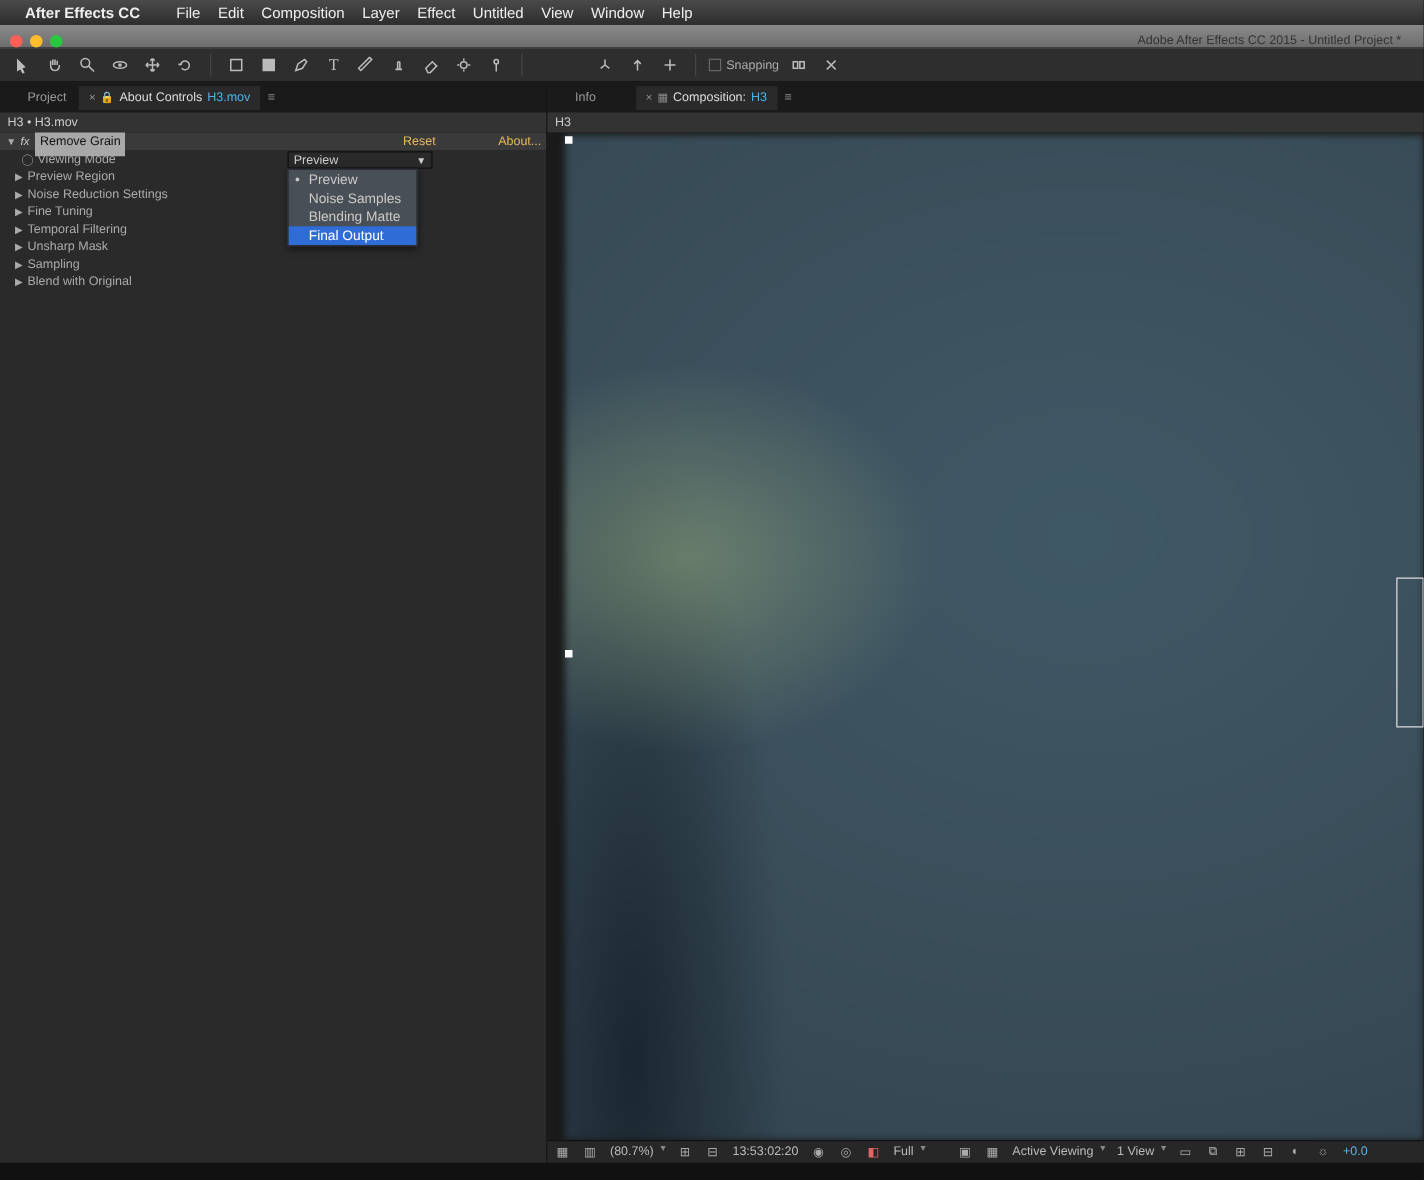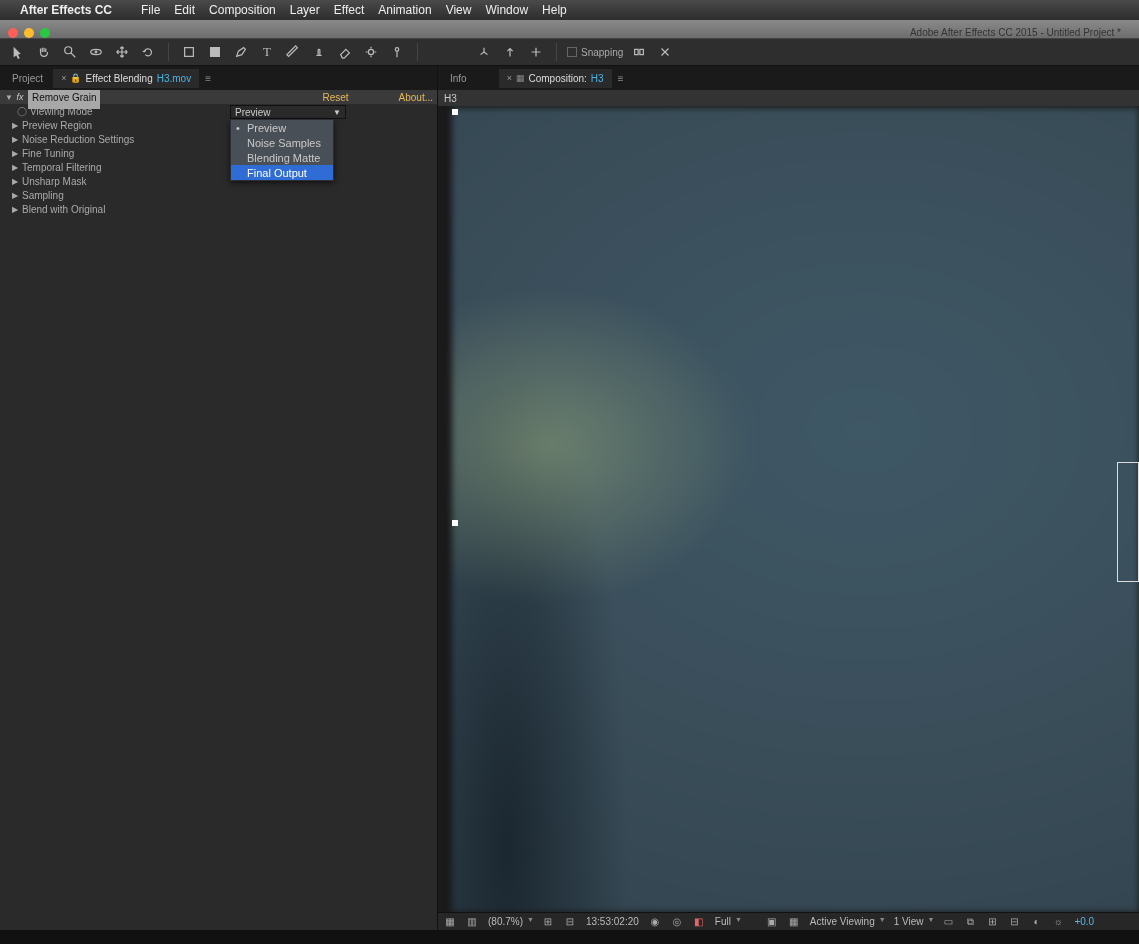--- a/index.html
+++ b/index.html
@@ -24,21 +24,21 @@
 .tool-sep { width: 1px; height: 18px; background: #444; margin: 0 4px; }
 .snapping-group { display: flex; align-items: center; gap: 4px; font-size: 10px; color: #aaa; }
 .snap-check { width: 10px; height: 10px; border: 1px solid #666; }
 
 
 .main { display: flex; height: calc(944px - 20px - 18px - 28px - 14px); }
 .left-panel { width: 438px; background: #222; border-right: 1px solid #111; display: flex; flex-direction: column; }
 .right-panel { flex: 1; background: #222; display: flex; flex-direction: column; }
 
 
-.panel-tabs { height: 24px; background: #1a1a1a; display: flex; align-items: center; padding: 0 4px; gap: 2px; font-size: 10px; }
+.panel-tabs { height: 24px; background: #1a1a1a; display: flex; align-items: center; padding: 0 14px; gap: 2px; font-size: 10px; }
 .tab { padding: 4px 8px; color: #999; cursor: default; display: flex; align-items: center; gap: 4px; }
 .tab.active { background: #2a2a2a; color: #ddd; }
 .tab .close-x { font-size: 9px; color: #999; }
 .tab .accent { color: #4ab3e4; }
 .tab .lock { color: #888; font-size: 9px; }
 .tab-menu { color: #888; padding: 0 4px; }
 
 
 .breadcrumb { height: 16px; background: #333; padding: 0 6px; display: flex; align-items: center; font-size: 10px; color: #ccc; }
 
@@ -101,21 +101,21 @@
 <body>
 
 <div class="menubar">
   <span class="apple"></span>
   <span class="app-name">After Effects CC</span>
   <span class="menu-item">File</span>
   <span class="menu-item">Edit</span>
   <span class="menu-item">Composition</span>
   <span class="menu-item">Layer</span>
   <span class="menu-item">Effect</span>
-  <span class="menu-item">Animation</span>
+  <span class="menu-item">Untitled</span>
   <span class="menu-item">View</span>
   <span class="menu-item">Window</span>
   <span class="menu-item">Help</span>
 </div>
 
 <div class="window-title">
   <div class="traffic">
     <span class="tr"></span>
     <span class="ty"></span>
     <span class="tg"></span>
@@ -241,25 +241,26 @@
 <div class="main">
 
   <div class="left-panel">
     <div class="panel-tabs">
       <div class="tab">
           <span>Project</span>
         </div>
       <div class="tab active">
         <span class="close-x">×</span>
         <span class="lock">🔒</span>
-        <span>Effect Blending</span>
+        <span>About Controls</span>
         <span class="accent">H3.mov</span>
       </div>
       <div class="tab-menu">≡</div>
     </div>
+    <div class="breadcrumb">H3 • H3.mov</div>
 
     <div class="effect-body">
 
       <div class="effect-header">
         <span class="twirl">▼</span>
         <span class="fx-icon">fx</span>
         <span class="effect-name-box">Remove Grain</span>
         <span class="reset-link">Reset</span>
         <span class="about-link">About...</span>
       </div>

